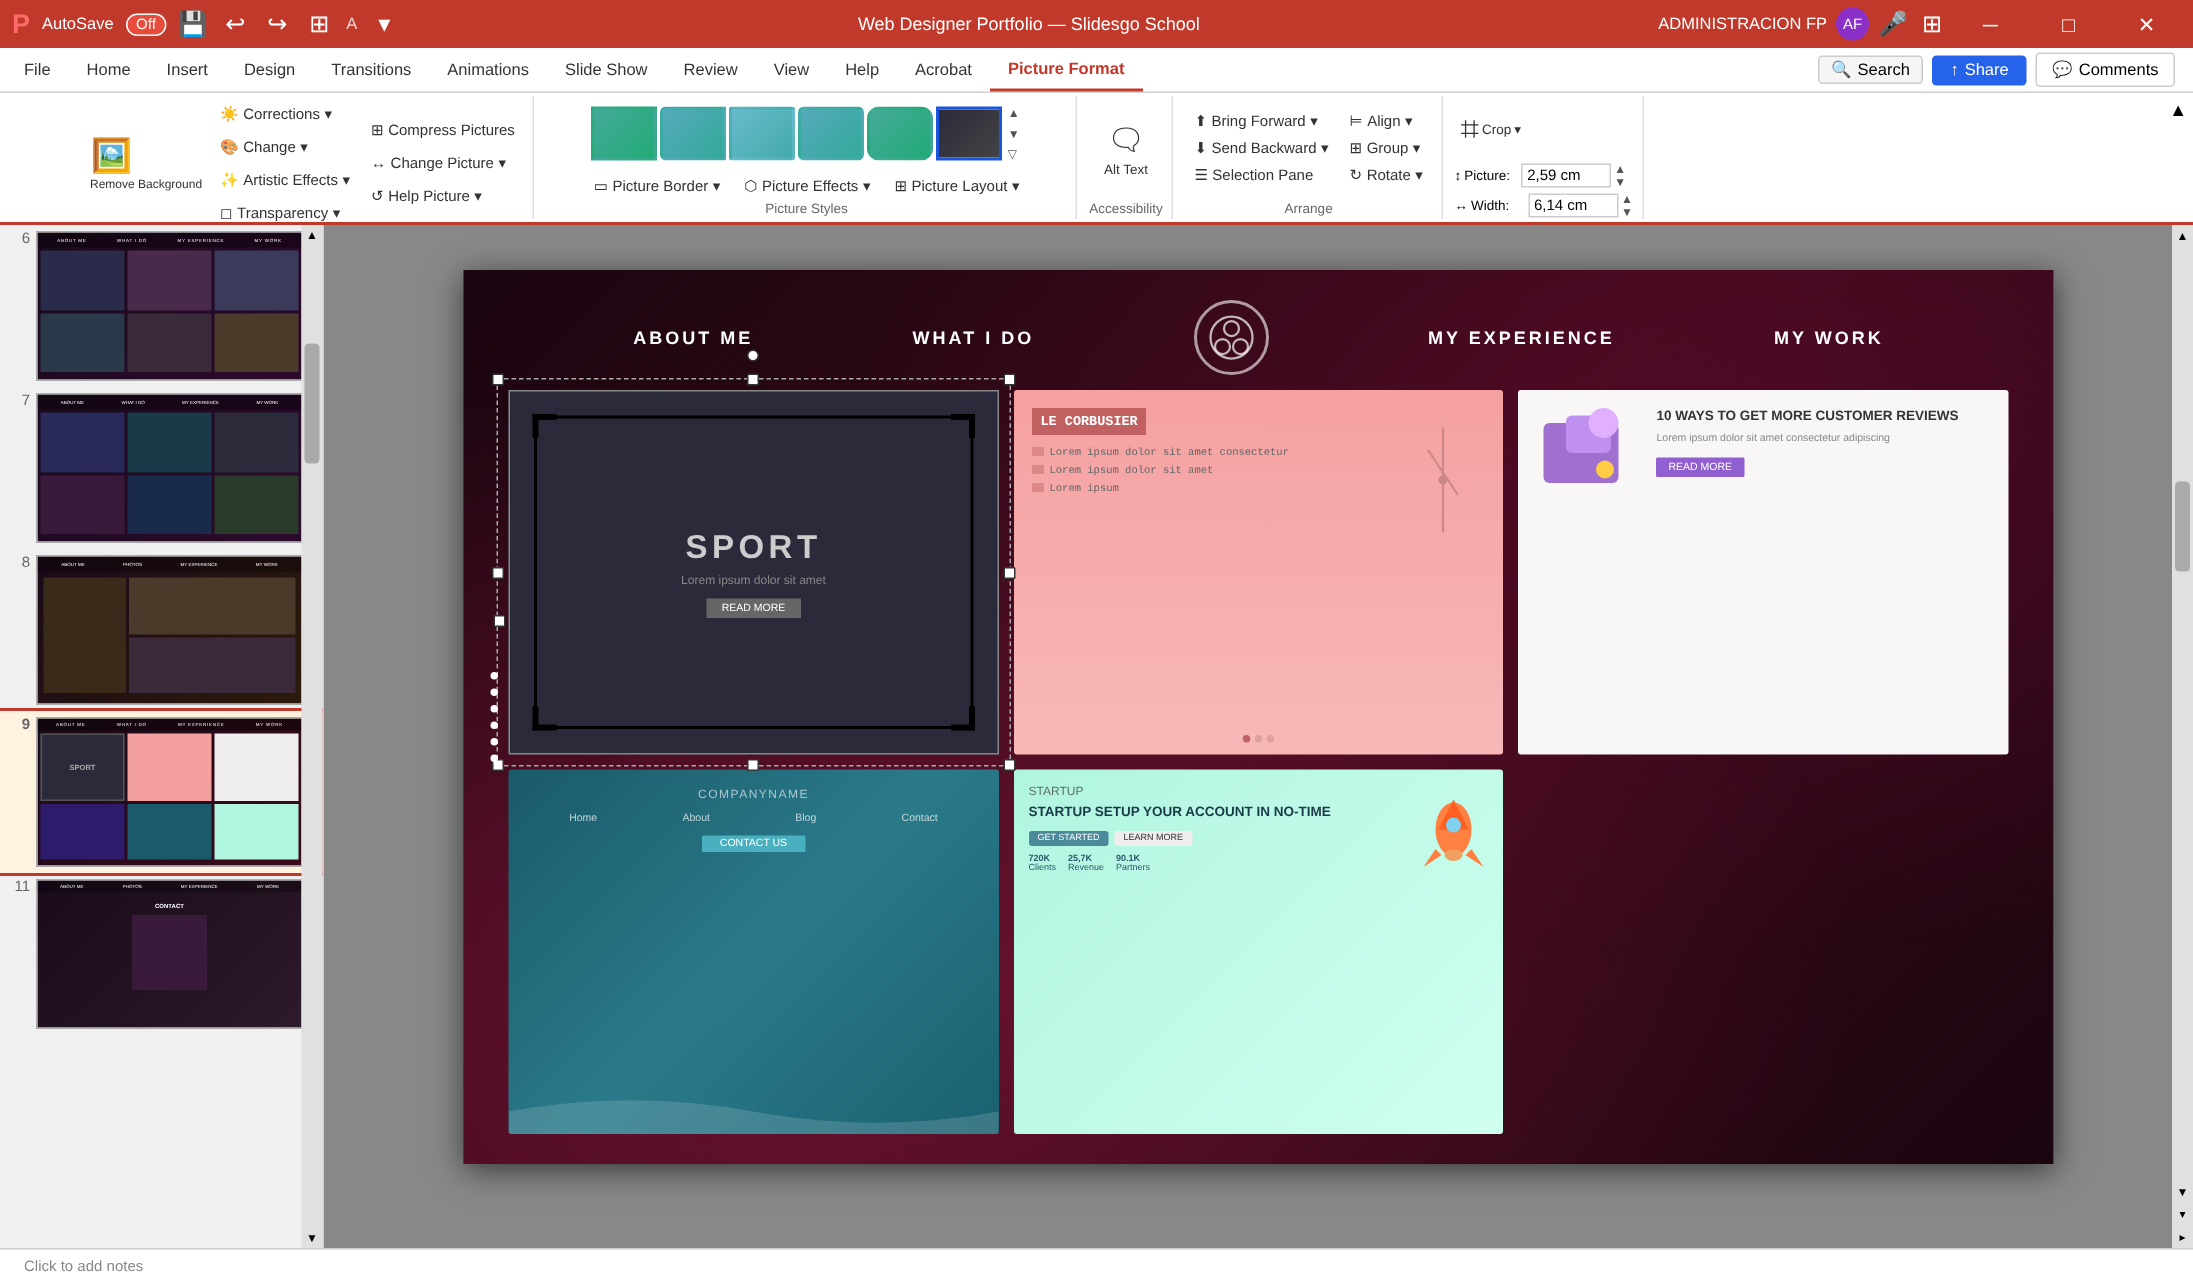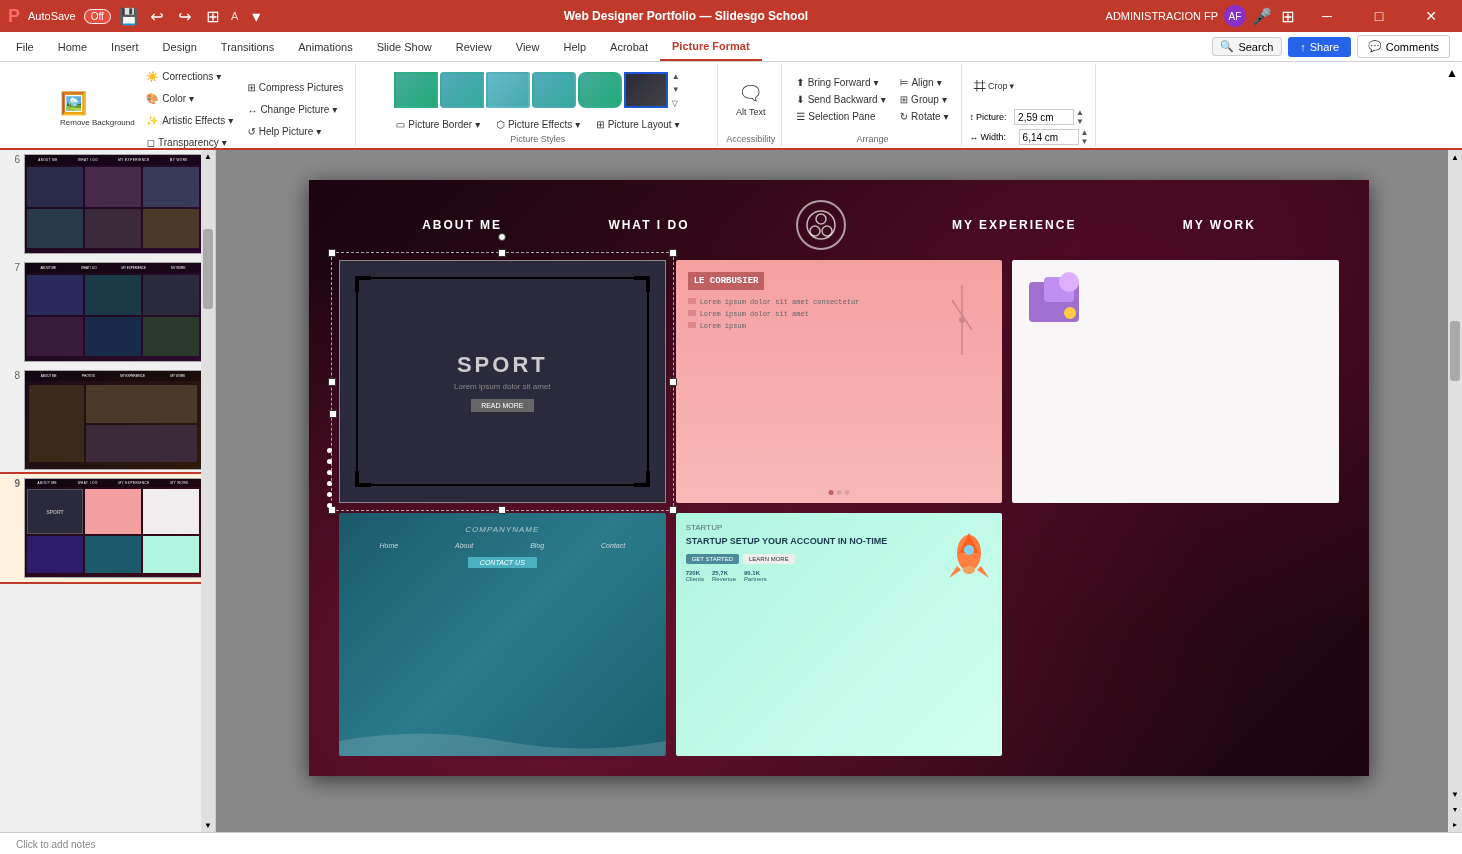--- a/index.html
+++ b/index.html
@@ -9,21 +9,21 @@
     #title-bar {
       height: 32px;
       background: #c0392b;
       display: flex;
       align-items: center;
       justify-content: space-between;
       padding: 0 8px;
       color: white;
     }
     #title-bar .left { display: flex; align-items: center; gap: 8px; font-size: 11px; }
-    #title-bar .center { font-size: 12px; font-weight: 700; }
+    #title-bar .center { font-size: 12px; font-weight: 400; }
     #title-bar .right { display: flex; align-items: center; gap: 6px; font-size: 11px; }
     .autosave-toggle { background: #e74c3c; border: 1px solid #fff; border-radius: 8px; padding: 1px 6px; font-size: 10px; color: white; }
     .title-btn { background: none; border: none; color: white; font-size: 16px; cursor: pointer; padding: 0 4px; display: flex; align-items: center; justify-content: center; width: 20px; }
     .win-btn { width: 46px; height: 32px; background: none; border: none; color: white; cursor: pointer; font-size: 14px; display: flex; align-items: center; justify-content: center; }
     .win-btn:last-child { background: #c0392b; }
     .ribbon-tab {
       padding: 4px 12px;
       font-size: 11px;
       cursor: pointer;
       color: #333;
@@ -297,21 +297,21 @@
         <span style="font-size:8px; text-align:center; line-height:1.1;padding-left:46px;">Remove Background</span>
       </button>
       <div class="ribbon-col">
         <button class="ribbon-btn-sm" style="height:20px;">
           <span>☀️</span>
           <span>Corrections</span>
           <span>▾</span>
         </button>
         <button class="ribbon-btn-sm" style="height:20px;">
           <span>🎨</span>
-          <span>Color</span>
+          <span>Change</span>
           <span>▾</span>
         </button>
         <button class="ribbon-btn-sm" style="height:20px;">
           <span>✨</span>
           <span>Artistic Effects</span>
           <span>▾</span>
         </button>
         <button class="ribbon-btn-sm" style="height:20px;">
           <span>◻</span>
           <span>Transparency</span>
@@ -551,20 +551,39 @@
             <div style="background:#f0eeee;"></div>
             <div style="background:#2d1b6b;"></div>
             <div style="background:#1a5a6a;"></div>
             <div style="background:#b0f5e0;"></div>
           </div>
         </div>
       </div>
     </div>
 
 
+    <div class="slide-item">
+      <span class="slide-num">11</span>
+      <div class="slide-thumb" style="width:178px; height:100px; background:linear-gradient(135deg,#1a0a1a,#2d1a2a);">
+        <div style="width:100%; height:100%; position:relative;">
+          <div style="display:flex; justify-content:space-around; font-size:3px; color:white; padding:2px; background:rgba(0,0,0,0.3);">
+            <span>ABOUT ME</span>
+              <span>PHOTOS</span>
+              <span>MY EXPERIENCE</span>
+              <span>MY WORK</span>
+          </div>
+          <div style="padding:6px; height:88px;">
+            <div style="font-size:4px; color:#fff; font-weight:bold; margin-bottom:4px; text-align:center;">CONTACT</div>
+            <div style="display:flex; gap:2px; justify-content:center;">
+              <div style="background:#3a1a3a; width:50px; height:50px; border-radius:1px;"></div>
+            </div>
+          </div>
+        </div>
+      </div>
+    </div>
   </div>
 
   <div id="canvas-area" style="flex:1; display:flex; align-items:flex-start; justify-content:center; overflow:auto; padding:30px 30px 10px; background:#888; position:relative;">
 
     <div id="slide-canvas" style="width:1060px; height:596px; background:linear-gradient(135deg,#1a0510 0%, #3d0a1a 50%, #1a0510 100%); position:relative; overflow:hidden; box-shadow: 0 4px 20px rgba(0,0,0,0.6); flex-shrink:0;">
 
       <div style="position:absolute; top:0; left:0; right:0; bottom:0; background:radial-gradient(ellipse at 20% 80%, rgba(180,30,80,0.4) 0%, transparent 60%), radial-gradient(ellipse at 80% 20%, rgba(100,10,50,0.5) 0%, transparent 50%);"></div>
 
       <div style="position:absolute; top:20px; left:0; right:0; display:flex; justify-content:space-around; align-items:center; padding:0 60px;">
         <span style="color:white; font-size:12px; letter-spacing:2px; font-weight:bold; font-family:Arial;">ABOUT ME</span>
@@ -648,26 +667,31 @@
 
         <div style="background:#f8f6f6; position:relative; overflow:hidden; border-radius:2px;">
           <div style="padding:12px; height:100%; display:flex; align-items:flex-start; gap:10px;">
 
             <div style="width:70px; height:70px; flex-shrink:0; position:relative;">
               <div style="width:50px; height:40px; background:#a070d0; border-radius:4px; position:absolute; top:10px; left:5px;"></div>
               <div style="width:30px; height:25px; background:#c090f0; border-radius:4px; position:absolute; top:5px; left:20px;"></div>
               <div style="width:20px; height:20px; background:#e0b0ff; border-radius:50%; position:absolute; top:0; left:35px;"></div>
               <div style="width:12px; height:12px; background:#ffcc44; border-radius:50%; position:absolute; top:35px; left:40px;"></div>
             </div>
+            <div>
+              <div style="font-size:9px; font-weight:bold; color:#333; line-height:1.3; margin-bottom:4px;">10 WAYS TO GET MORE CUSTOMER REVIEWS</div>
+              <div style="font-size:7px; color:#888; line-height:1.3;">Lorem ipsum dolor sit amet consectetur adipiscing</div>
+              <div style="background:#9060d0; padding:3px 8px; font-size:7px; color:white; margin-top:8px; display:inline-block; border-radius:1px;">READ MORE</div>
+            </div>
           </div>
         </div>
 
 
         <div style="background:linear-gradient(135deg,#1a5a6a 0%,#2a7a8a 50%,#1a6070 100%); position:relative; overflow:hidden; border-radius:2px;">
-          <div style="padding:12px; height:100%;font-style:italic;">
+          <div style="padding:12px; height:100%;">
             <div style="text-align:center; font-size:8px; color:rgba(255,255,255,0.6); margin-bottom:8px; letter-spacing:1px;">COMPANYNAME</div>
             <div style="display:flex; justify-content:space-around; font-size:7px; color:rgba(255,255,255,0.7); margin-bottom:8px;">
               <span>Home</span>
                 <span>About</span>
                 <span>Blog</span>
                 <span>Contact</span>
             </div>
             <div style="background:#4ab0c0; padding:2px 12px; margin:6px auto; width:fit-content; font-size:7px; color:white; border-radius:1px; display:block;">CONTACT US</div>
 
             <div style="position:absolute; bottom:0; left:0; right:0; height:30px; overflow:hidden;">

